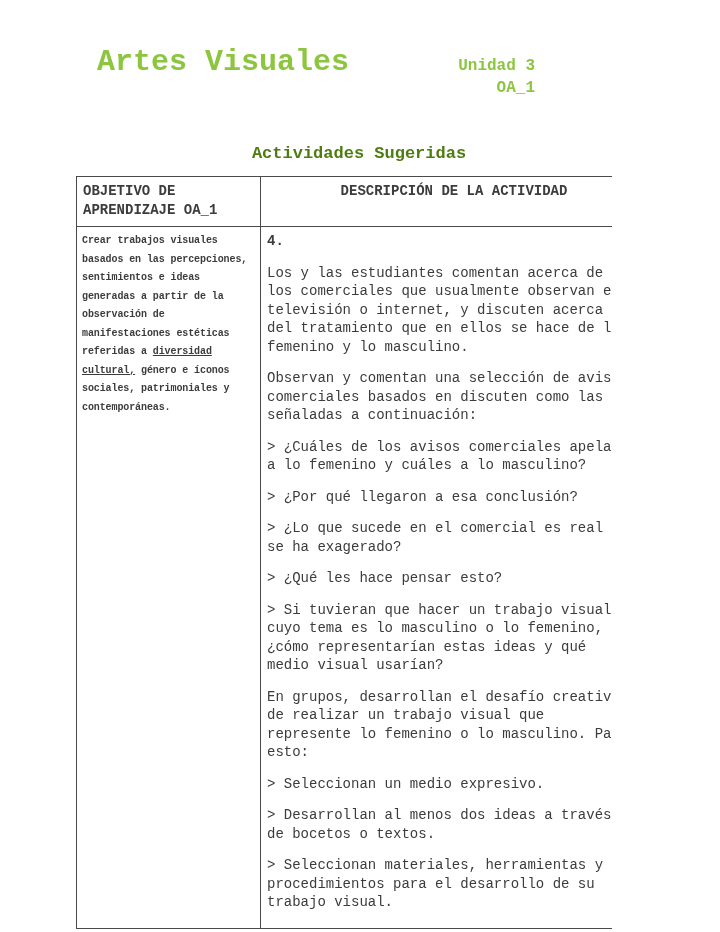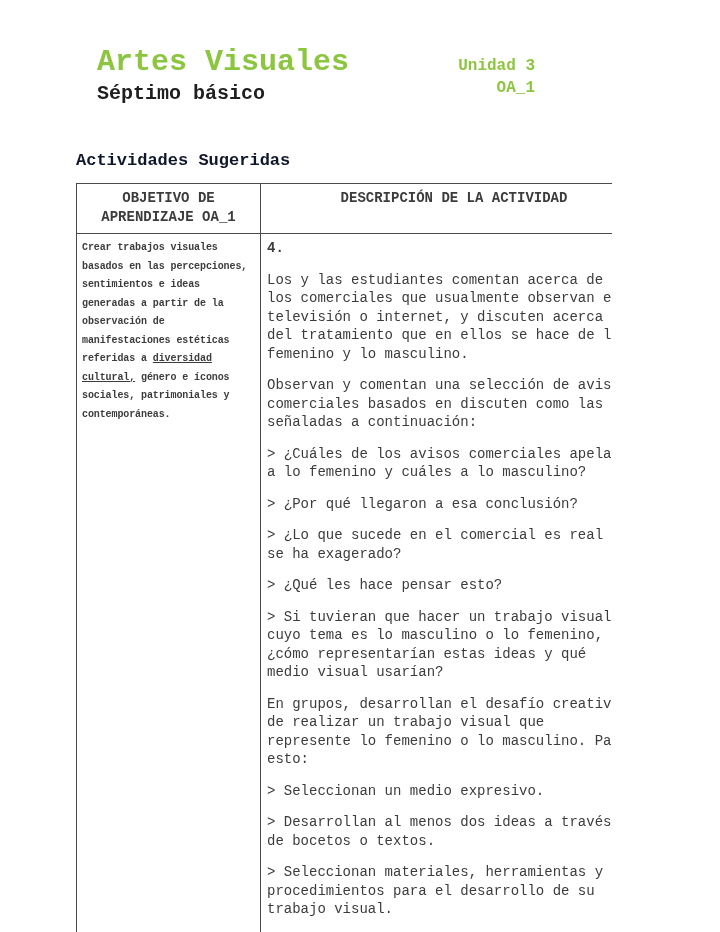--- a/index.html
+++ b/index.html
@@ -38,44 +38,44 @@
   }
   .unit-label, .oa-label {
     font-size: 16px;
     font-weight: bold;
     color: #8cc63f;
     line-height: 22px;
   }
   .section-heading {
     width: 566px;
     margin: 45px 0 13px 76px;
-    text-align: left;
+    text-align: center;
     font-size: 17px;
     font-weight: bold;
-    color: #0f172a;
+    color: #4d7c0f;
   }
   table.activities-table {
     border-collapse: collapse;
     table-layout: fixed;
     margin-left: 76px;
     width: 566px;
   }
   .activities-table th, .activities-table td {
     border: 1.5px solid #4a4a4a;
     vertical-align: top;
   }
   .activities-table th {
     font-size: 14px;
     font-weight: bold;
     color: #3c3c3c;
     line-height: 18.5px;
     height: 50px;
     padding: 5px 6px;
   }
-  th.col-obj { width: 184px; text-align: center; }
+  th.col-obj { width: 184px; text-align: left; }
   th.col-desc { text-align: center; padding-left: 12px; }
   td.objective-cell {
     font-size: 10px;
     font-weight: bold;
     line-height: 18.5px;
     letter-spacing: -0.1px;
     padding: 5px 4px 5px 5px;
   }
   td.objective-cell .underlined { text-decoration: underline; }
   td.activity-cell {
@@ -88,21 +88,20 @@
   p.activity-number { font-weight: bold; }
 </style>
 </head>
 <body>
 
 <div class="page">
 
   <header class="doc-header">
     <div class="header-left">
       <div class="doc-title">Artes Visuales</div>
-      <div class="doc-subtitle">Séptimo básico</div>
     </div>
     <div class="header-right">
       <div class="unit-label">Unidad 3</div>
       <div class="oa-label">OA_1</div>
     </div>
   </header>
 
   <div class="section-heading">Actividades Sugeridas</div>
 
   <table class="activities-table">

